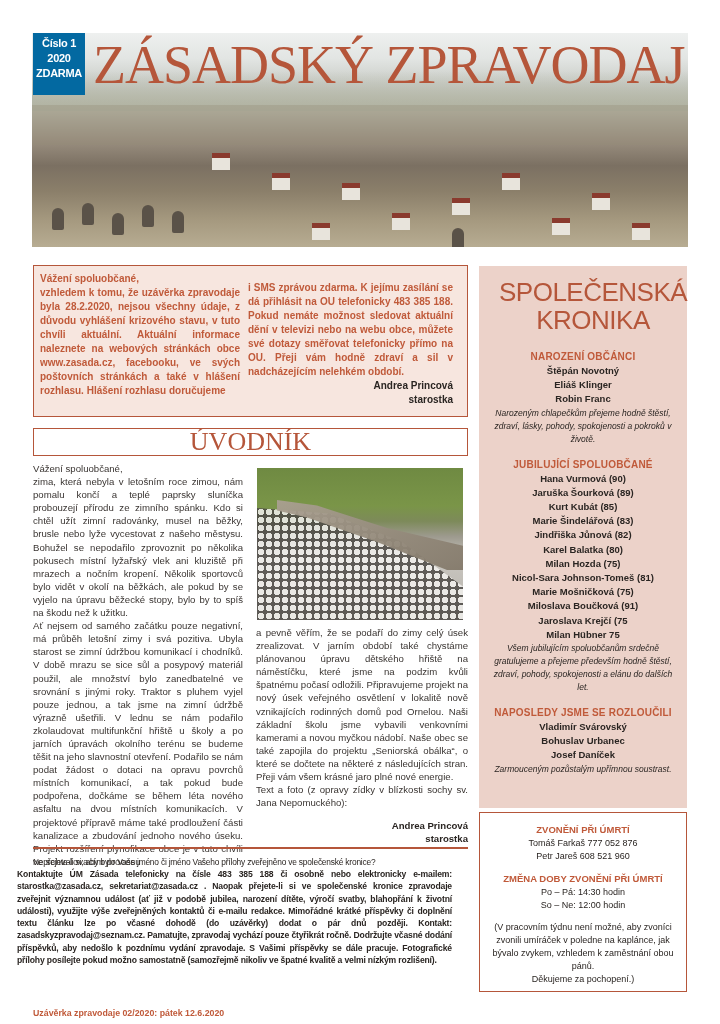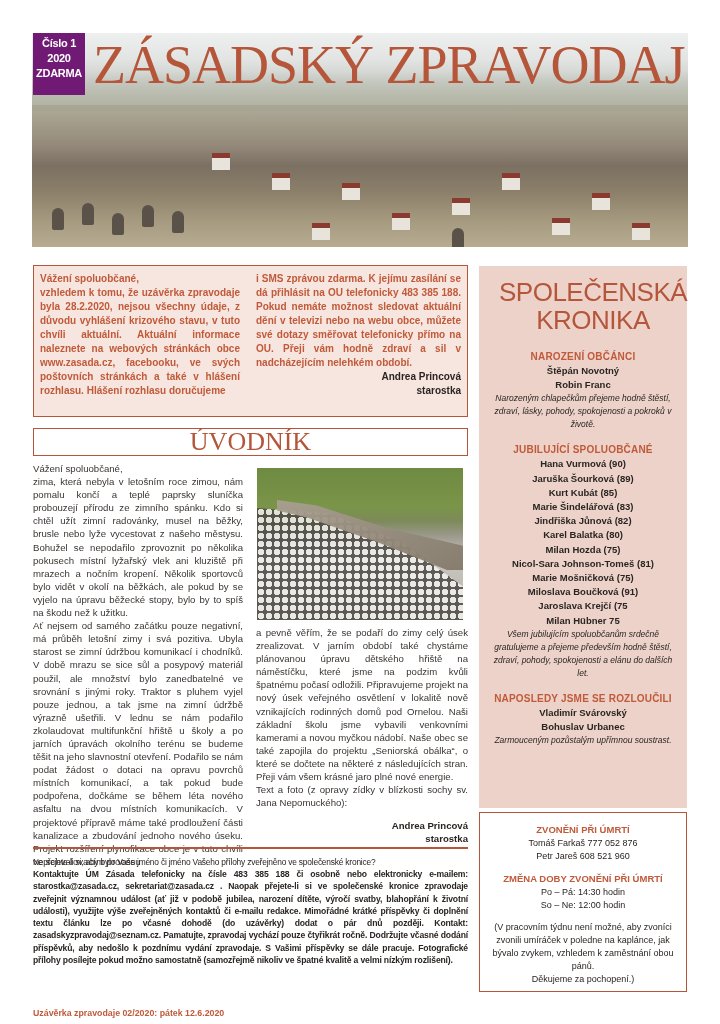--- a/index.html
+++ b/index.html
@@ -8,29 +8,29 @@
 
   
   #header-photo { left:32px; top:33px; width:656px; height:214px; overflow:hidden;
     background: linear-gradient(180deg, #eef0ef 0%, #e2e5e3 12%, #c9ccc6 24%, #b7b6a6 36%, #9a8f80 50%, #7b7062 62%, #8b7f6a 74%, #a69a80 88%, #b7ac92 100%); }
   #header-photo .hill { position:absolute; left:0; right:0; }
   #header-photo .h1 { top:38px; height:40px; background:linear-gradient(180deg, rgba(210,214,205,0) 0%, rgba(175,178,160,0.8) 100%); }
   #header-photo .h2 { top:72px; height:40px; background:rgba(150,140,120,0.35); }
   .house { position:absolute; width:18px; height:12px; background:#e8e4dc; border-top:5px solid #8a3a2e; }
   .tree { position:absolute; width:12px; height:22px; background:#5a5248; border-radius:6px 6px 2px 2px; }
 
-  #issue-box { left:33px; top:33px; width:52px; height:62px; background:#701a75; color:#fff;
+  #issue-box { left:33px; top:33px; width:52px; height:62px; background:#0369a1; color:#fff;
     font-family:"Liberation Sans", sans-serif; font-size:11px; line-height:15px; text-align:center; padding-top:3px; box-sizing:border-box; font-weight:bold; letter-spacing:-0.3px; }
   #masthead { left:93px; top:33px; width:600px; font-family:Liberation Serif, serif; font-size:54px; line-height:64px; color:#b5563a; letter-spacing:-1px; white-space:nowrap; }
 
   
   #notice { left:33px; top:265px; width:435px; height:152px; box-sizing:border-box; background:#f7e6df; border:1.5px solid #b5563a; }
   .notice-col { position:absolute; top:6px; width:200px; font-size:10px; line-height:14px; color:#c05a3a; font-weight:bold; text-align:justify; }
   #notice-col-1 { left:6px; }
-  #notice-col-2 { left:222px; width:205px; }
+  #notice-col-2 { left:214px; width:205px;margin-top:9px; }
   .notice-greet { font-weight:bold; }
   .sig { color:#2a2522; text-align:right; font-weight:bold; }
 
   
   #kronika { left:479px; top:266px; width:208px; height:542px; background:#ecd2c9; text-align:center; }
   #kronika-title { margin-top:12px; font-family:"Liberation Sans", sans-serif; font-size:26px; line-height:28px; color:#b5563a; font-weight:normal; letter-spacing:-0.5px;padding-left:20px; }
   .k-head { margin-top:12px; font-size:10px; font-weight:bold; color:#c05a3a; letter-spacing:0.2px; line-height:14px; }
   .k-name { font-size:9.5px; font-weight:bold; color:#2a2522; line-height:14.2px; }
   .k-note { font-size:8.5px; font-style:italic; color:#2a2522; line-height:13px; padding:0 8px; }
 
@@ -50,21 +50,21 @@
   .cobble { position:absolute; left:0; top:40px; width:206px; height:112px;
     background-image: radial-gradient(circle at 4px 4px, #f2f1ee 3px, #4d4a46 3.5px);
     background-size:8px 8px; opacity:0.85; clip-path: polygon(0 0, 35% 5%, 70% 30%, 100% 70%, 100% 100%, 0 100%); }
   .wall { position:absolute; left:20px; top:32px; width:200px; height:70px;
     background:linear-gradient(160deg, rgba(170,160,145,0.95), rgba(130,120,105,0.95));
     clip-path: polygon(0 0, 20% 8%, 55% 40%, 100% 70%, 100% 100%, 85% 100%, 50% 60%, 15% 25%, 0 15%); }
   .art-sig { text-align:right; font-weight:bold; color:#2a2522; font-size:9.6px; line-height:13px; }
 
   #divider { left:33px; top:847px; width:435px; height:2px; background:#b5563a; }
   #footer-intro { left:33px; top:856px; width:435px; font-size:8.4px; line-height:12px; color:#2a2522; letter-spacing:-0.2px; }
-  #footer-body { left:33px; top:868px; width:435px; font-size:8.6px; line-height:12.3px; font-weight:bold; color:#2a2522; text-align:justify; letter-spacing:-0.15px; }
+  #footer-body { left:17px; top:868px; width:435px; font-size:8.6px; line-height:12.3px; font-weight:bold; color:#2a2522; text-align:justify; letter-spacing:-0.15px; }
   #deadline { left:33px; top:1008px; font-size:8.8px; font-weight:bold; color:#c05a3a; }
 </style>
 </head>
 <body>
 
 <div id="header-photo" class="abs">
   <div class="hill h1"></div>
   <div class="hill h2"></div>
   <div class="house" style="left:180px;top:120px"></div>
   <div class="house" style="left:240px;top:140px"></div>
@@ -133,20 +133,21 @@
 <div id="deadline" class="abs">Uzávěrka zpravodaje 02/2020: pátek 12.6.2020</div>
 
 <div id="kronika" class="abs">
   <div id="kronika-title">
     <div>SPOLEČENSKÁ</div>
     <div>KRONIKA</div>
   </div>
 
   <div class="k-head" style="margin-top:16px">NAROZENÍ OBČÁNCI</div>
   <div class="k-name">Štěpán Novotný</div>
+  <div class="k-name">Eliáš Klinger</div>
   <div class="k-name">Robin Franc</div>
   <div class="k-note">Narozeným chlapečkům přejeme hodně štěstí, zdraví, lásky, pohody, spokojenosti a pokroků v životě.</div>
 
   <div class="k-head">JUBILUJÍCÍ SPOLUOBČANÉ</div>
   <div class="k-name">Hana Vurmová (90)</div>
   <div class="k-name">Jaruška Šourková (89)</div>
   <div class="k-name">Kurt Kubát (85)</div>
   <div class="k-name">Marie Šindelářová (83)</div>
   <div class="k-name">Jindřiška Jůnová (82)</div>
   <div class="k-name">Karel Balatka (80)</div>
@@ -154,20 +155,21 @@
   <div class="k-name">Nicol-Sara Johnson-Tomeš (81)</div>
   <div class="k-name">Marie Mošničková (75)</div>
   <div class="k-name">Miloslava Boučková (91)</div>
   <div class="k-name">Jaroslava Krejčí (75</div>
   <div class="k-name">Milan Hübner 75</div>
   <div class="k-note">Všem jubilujícím spoluobčanům srdečně gratulujeme a přejeme především hodně štěstí, zdraví, pohody, spokojenosti a elánu do dalších let.</div>
 
   <div class="k-head">NAPOSLEDY JSME SE ROZLOUČILI</div>
   <div class="k-name">Vladimír Svárovský</div>
   <div class="k-name">Bohuslav Urbanec</div>
+  <div class="k-name">Josef Daníček</div>
   <div class="k-note">Zarmouceným pozůstalým upřímnou soustrast.</div>
 </div>
 
 <div id="zvoneni" class="abs">
   <div class="z-head">ZVONĚNÍ PŘI ÚMRTÍ</div>
   <div class="z-line">Tomáš Farkaš 777 052 876</div>
   <div class="z-line">Petr Jareš 608 521 960</div>
   <div style="height:9px"></div>
   <div class="z-head">ZMĚNA DOBY ZVONĚNÍ PŘI ÚMRTÍ</div>
   <div class="z-line">Po – Pá: 14:30 hodin</div>

